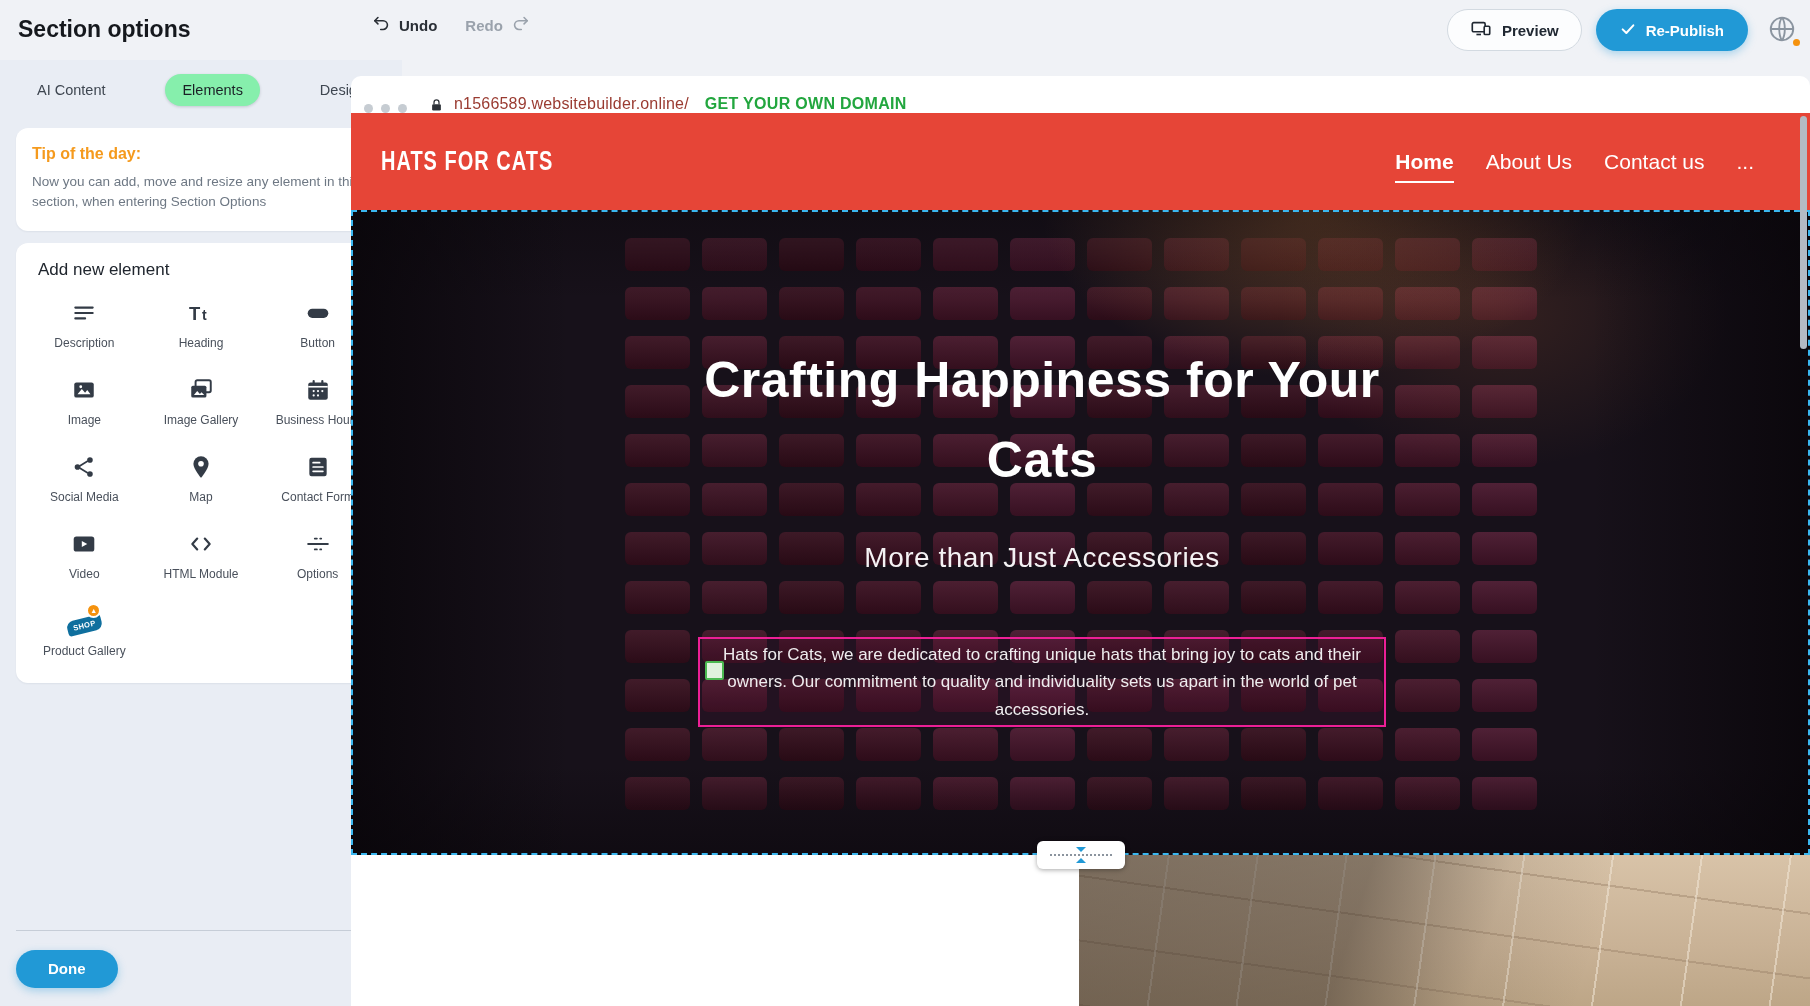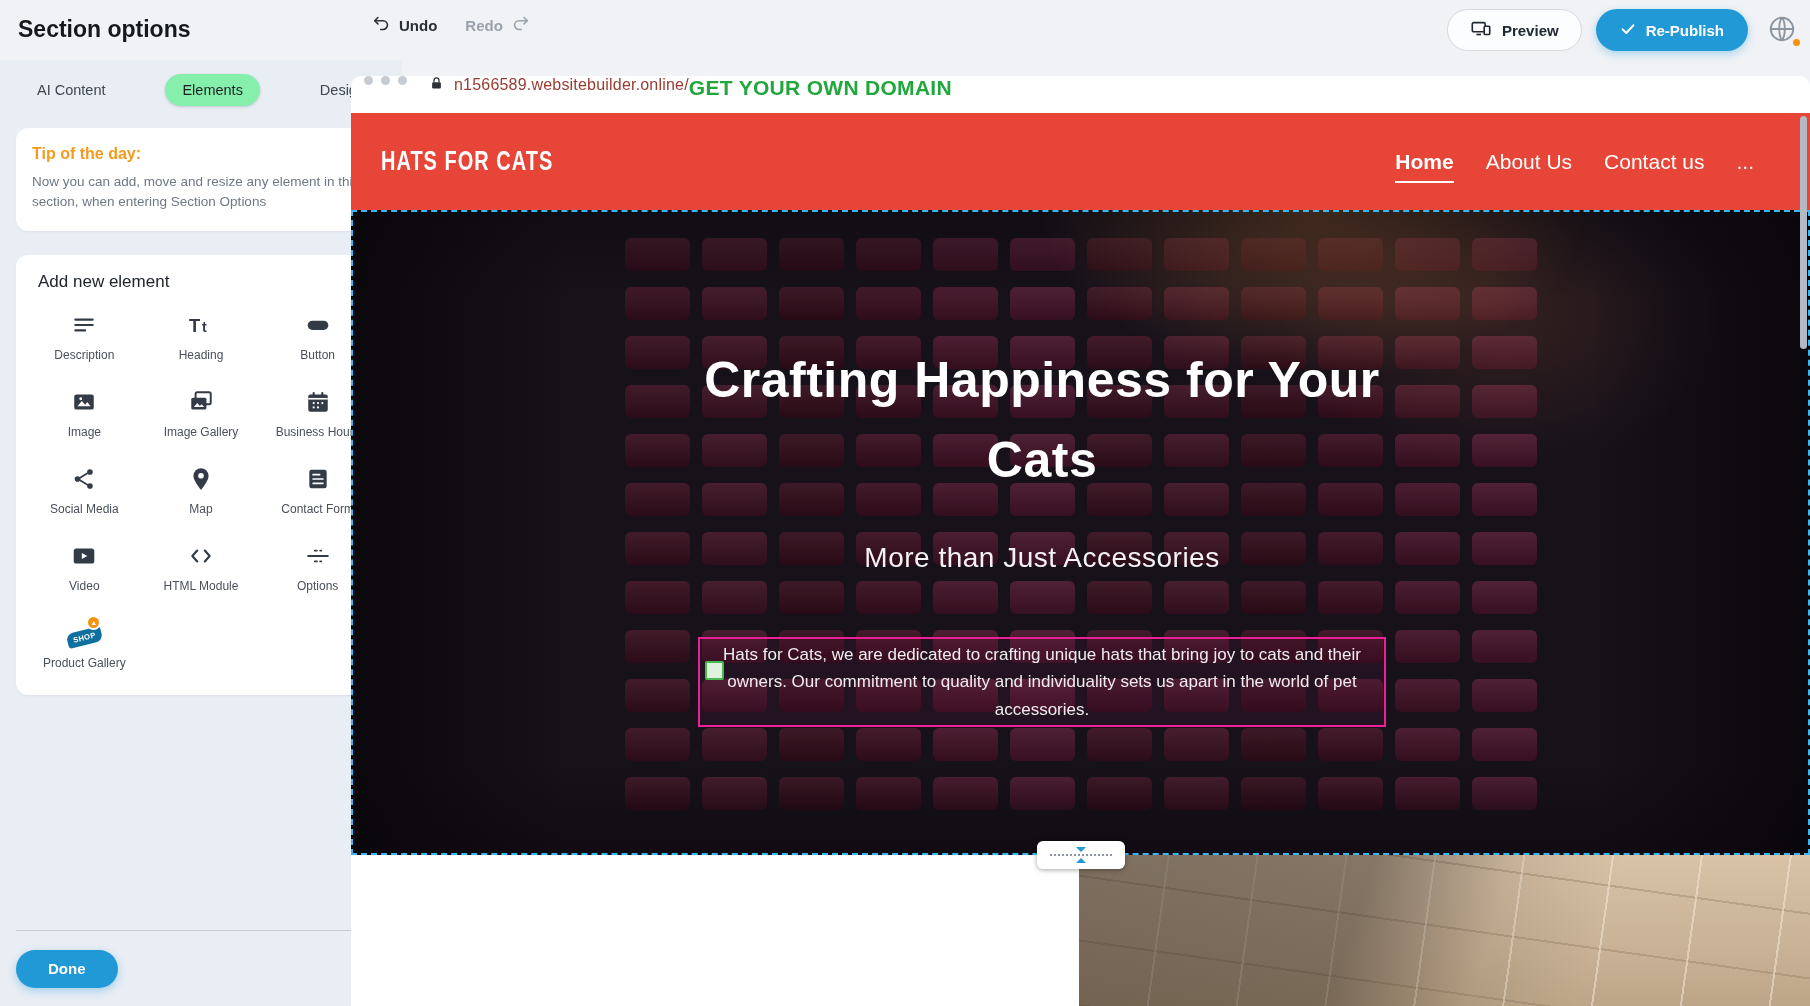--- a/index.html
+++ b/index.html
@@ -22,41 +22,41 @@
   .sidebar{position:absolute;left:0;top:60px;width:402px;bottom:0;background:#e9edf4;padding:14px 16px 0}
   .tabs{display:flex;justify-content:space-between;align-items:center;padding:0 4px}
   .tab{padding:8px 17px;border-radius:18px;font-size:14.5px;color:#3e4650;cursor:pointer;white-space:nowrap}
   .tab.active{background:#86efac;font-weight:400;color:#1b2026;box-shadow:0 1px 3px rgba(20,30,50,.18)}
   .tip-card{margin-top:22px;background:#fff;border-radius:12px;padding:17px 16px 18px;box-shadow:0 1px 2px rgba(20,30,50,.06)}
   .tip-title{font-size:16px;font-weight:700;color:#f59a1d;margin-bottom:9px}
   .tip-body{font-size:13.5px;color:#6e7884;line-height:1.5}
   .mobile-row{margin-top:26px;display:flex;align-items:center;gap:18px;padding-left:2px}
   .btn-mobile{display:flex;align-items:center;gap:12px;height:46px;padding:0 17px;border-radius:24px;background:#2199d6;border:none;color:#fff;font-size:14.5px;font-weight:700;box-shadow:0 3px 8px rgba(33,153,214,.35);cursor:pointer;font-family:inherit}
   .info-circle{width:22px;height:22px;border-radius:50%;background:#9aa5b2;color:#fff;font-size:13px;font-style:italic;font-family:"Liberation Serif",serif;display:flex;align-items:center;justify-content:center;cursor:pointer}
-  .elements-card{margin-top:24px;background:#fff;border-radius:12px;padding:17px 10px 24px;box-shadow:0 1px 2px rgba(20,30,50,.06)}
+  .elements-card{margin-top:12px;background:#fff;border-radius:12px;padding:17px 10px 24px;box-shadow:0 1px 2px rgba(20,30,50,.06)}
   .add-title{font-size:17px;color:#20262e;font-weight:500;margin:0 0 18px 12px}
   .el-grid{display:grid;grid-template-columns:repeat(3,1fr);row-gap:24px}
   .el-cell{display:flex;flex-direction:column;align-items:center;gap:8px;cursor:pointer}
   .el-icon{width:32px;height:30px;display:flex;align-items:center;justify-content:center;color:#333b46;position:relative}
   .el-icon svg{width:26px;height:26px}
   .el-label{font-size:12px;color:#49505b;text-align:left;line-height:1.25;max-width:88px}
   .shop-icon{position:relative;width:30px;height:28px;display:inline-block}
   .shop-tag{position:absolute;left:-2px;bottom:2px;background:#0f6f9e;color:#fff;font-size:7.5px;font-weight:700;padding:3px 6px;border-radius:7px 3px 7px 3px;transform:rotate(-14deg);letter-spacing:.4px}
   .shop-badge{position:absolute;top:-4px;right:-2px;width:15px;height:15px;border-radius:50%;background:#f5920e;color:#fff;font-size:7px;display:flex;align-items:center;justify-content:center;border:2px solid #fff}
   .sidebar-footer{position:absolute;left:16px;right:16px;bottom:0;height:76px;border-top:1px solid #c6cdd7;display:flex;align-items:center}
   .btn-done{height:38px;padding:0 32px;border-radius:20px;background:#2199d6;border:none;color:#fff;font-size:15px;font-weight:700;box-shadow:0 3px 8px rgba(33,153,214,.35);cursor:pointer;font-family:inherit}
 
   
   .canvas{position:absolute;left:351px;top:60px;right:0;bottom:0}
-  .browser-bar{position:absolute;left:0;right:0;top:16px;height:37px;background:#fff;border-radius:10px 10px 0 0;display:flex;align-items:flex-start;padding:0 13px}
+  .browser-bar{position:absolute;left:0;right:0;top:16px;height:37px;background:#fff;border-radius:10px 10px 0 0;display:flex;align-items:flex-end;padding:0 13px}
   .window-dots{display:flex;gap:8px}
   .dot{width:9px;height:9px;border-radius:50%;background:#c6ccd2}
   .lock-icon{margin-left:22px;display:flex}
   .url-text{margin-left:10px;font-size:16px;color:#9a3b31;letter-spacing:.2px}
-  .domain-cta{font-size:21px;font-weight:700;color:#22a63e;letter-spacing:.3px;cursor:pointer}
+  .domain-cta{margin-left:16px;font-size:16px;font-weight:700;color:#22a63e;letter-spacing:.3px;cursor:pointer}
 
   .site{position:absolute;left:0;right:0;top:53px;bottom:0;background:#fff;overflow:hidden}
   .site-header{height:97px;background:#e64537;display:flex;align-items:center;padding:0 56px 0 30px}
   .site-logo{color:#fff;font-size:20px;font-weight:700;letter-spacing:1px;transform:scaleY(1.35);transform-origin:left center;cursor:pointer;white-space:nowrap}
   .site-nav{margin-left:auto;display:flex;align-items:center;gap:32px}
   .nav-item{color:#fff;font-size:21px;cursor:pointer;position:relative}
   .nav-item.active{font-weight:600}
   .nav-item.active::after{content:"";position:absolute;left:0;right:0;bottom:-9px;height:2px;background:#fff}
 
   .hero{position:relative;height:645px;background:#17111a;overflow:hidden}

